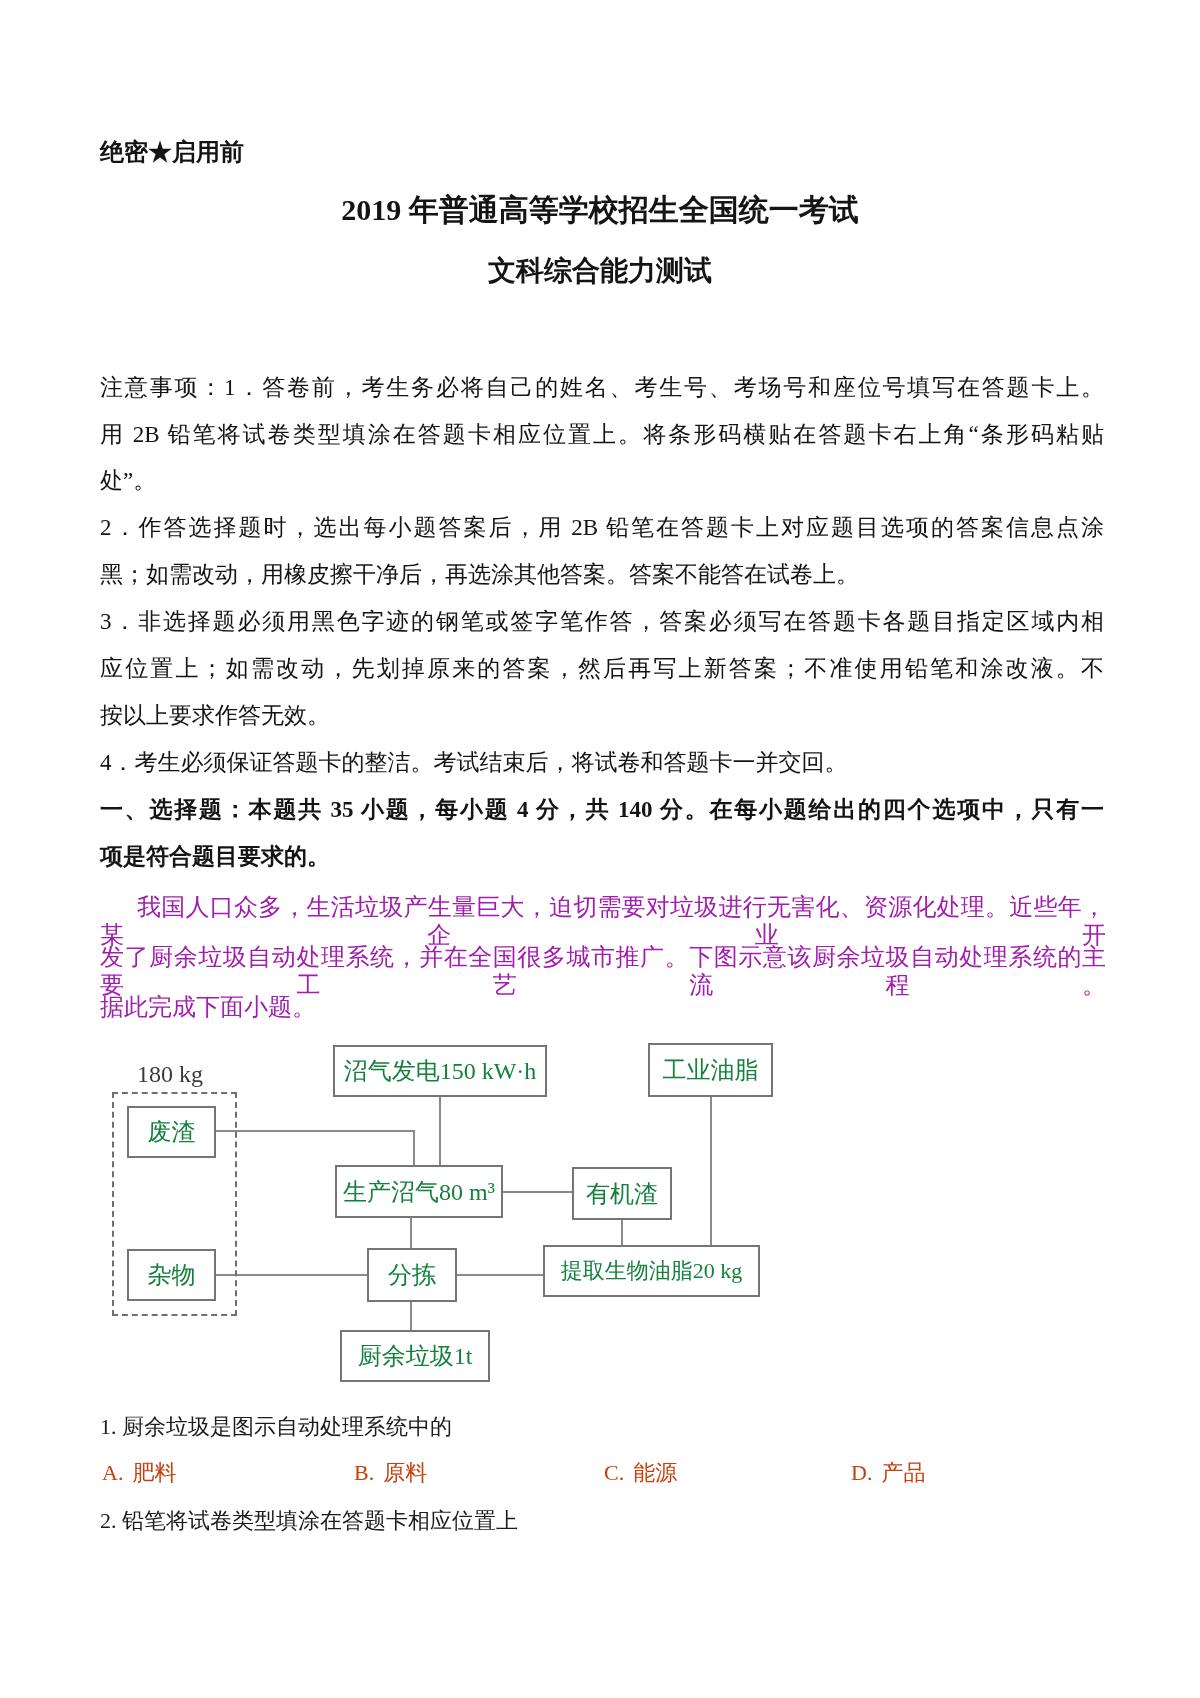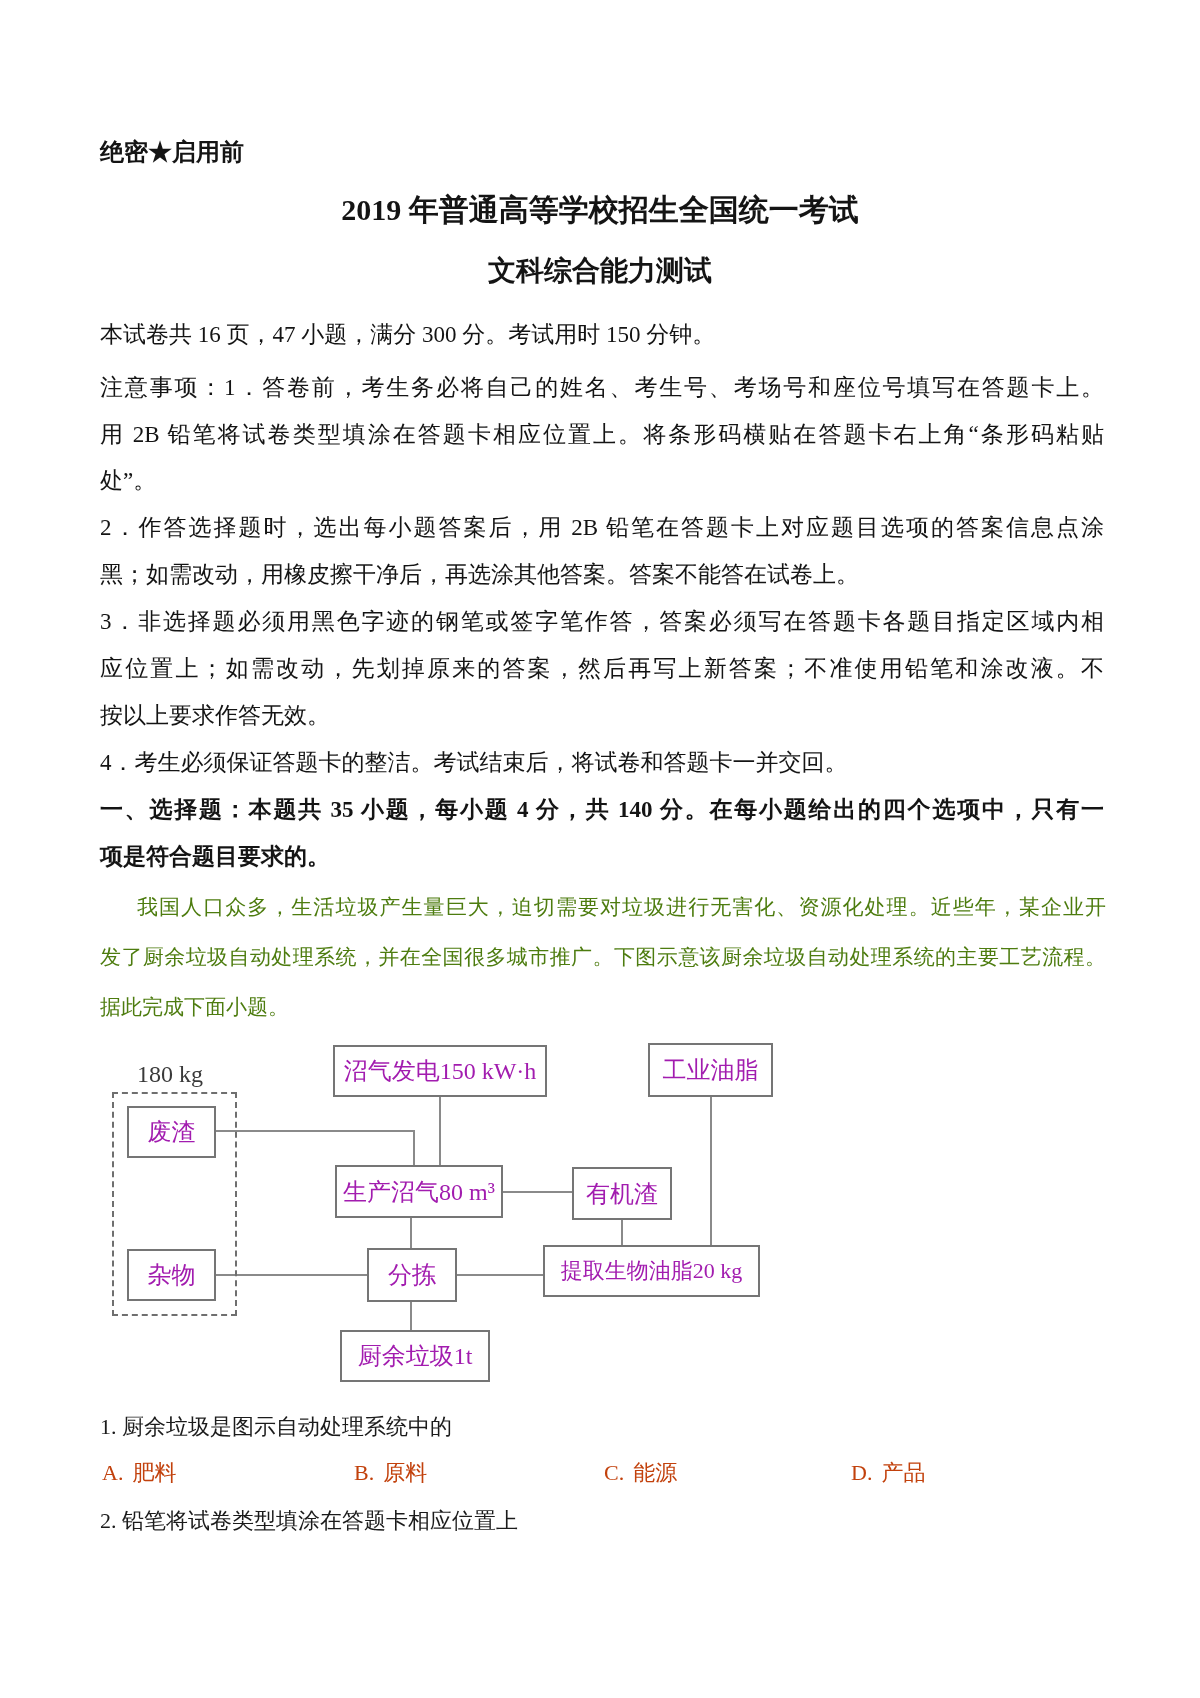--- a/index.html
+++ b/index.html
@@ -8,47 +8,46 @@
     background:#ffffff; overflow:hidden;
     font-family:"Liberation Serif","DejaVu Serif",serif; color:#141414;
   }
   .abs { position:absolute; }
   .classification { left:100px; top:136px; font-size:24px; font-weight:bold; white-space:nowrap; }
   .title-band { left:33px; top:190px; width:1134px; text-align:center; font-size:30px; font-weight:bold; white-space:nowrap; }
   .subtitle-band { left:33px; top:252px; width:1134px; text-align:center; font-size:28px; font-weight:bold; white-space:nowrap; }
   .bline { left:100px; width:1004px; font-size:23px; line-height:30px; }
   .just { text-align:justify; text-align-last:justify; }
   .bold { font-weight:bold; }
-  .passage { left:100px; width:1006px; font-size:21px; line-height:28px; color:#4d7c0f; }
+  .passage { left:100px; width:1006px; font-size:24px; line-height:28px; color:#a21caf; }
   .indent { text-indent:37px; }
   .node {
     position:absolute; box-sizing:border-box; border:2px solid #757575; background:#fff;
     display:flex; align-items:center; justify-content:center;
-    font-size:24px; color:#a21caf; white-space:nowrap; z-index:2;
+    font-size:24px; color:#15803d; white-space:nowrap; z-index:2;
   }
   .node.small-font { font-size:22px;text-align:right; }
   .dashed-group {
     position:absolute; box-sizing:border-box; border:2px dashed #6f6f6f; background:transparent; z-index:1;
   }
   .diagram-label { position:absolute; font-size:24px; color:#3a3a3a; white-space:nowrap; }
   .cline { position:absolute; background:#8a8a8a; z-index:0; }
   .qline { left:100px; width:1004px; font-size:22px; line-height:28px; color:#1b1b1b; white-space:nowrap; }
   .opt { position:absolute; font-size:22px; color:#c2410c; white-space:nowrap; }
   .opt .opt-text { margin-left:9px; }
 </style>
 </head>
 <body>
 
 <div class="page">
 
   <div class="abs classification">绝密★启用前</div>
   <div class="abs title-band">2019 年普通高等学校招生全国统一考试</div>
   <div class="abs subtitle-band">文科综合能力测试</div>
 
-  <div class="abs bline" style="top:320px">本试卷共 16 页，47 小题，满分 300 分。考试用时 150 分钟。</div>
   <div class="abs bline just" style="top:373px">注意事项：1．答卷前，考生务必将自己的姓名、考生号、考场号和座位号填写在答题卡上。</div>
   <div class="abs bline just" style="top:420px">用 2B 铅笔将试卷类型填涂在答题卡相应位置上。将条形码横贴在答题卡右上角“条形码粘贴</div>
   <div class="abs bline" style="top:466px">处”。</div>
   <div class="abs bline just" style="top:513px">2．作答选择题时，选出每小题答案后，用 2B 铅笔在答题卡上对应题目选项的答案信息点涂</div>
   <div class="abs bline" style="top:560px">黑；如需改动，用橡皮擦干净后，再选涂其他答案。答案不能答在试卷上。</div>
   <div class="abs bline just" style="top:607px">3．非选择题必须用黑色字迹的钢笔或签字笔作答，答案必须写在答题卡各题目指定区域内相</div>
   <div class="abs bline just" style="top:654px">应位置上；如需改动，先划掉原来的答案，然后再写上新答案；不准使用铅笔和涂改液。不</div>
   <div class="abs bline" style="top:701px">按以上要求作答无效。</div>
   <div class="abs bline" style="top:748px">4．考生必须保证答题卡的整洁。考试结束后，将试卷和答题卡一并交回。</div>
 

